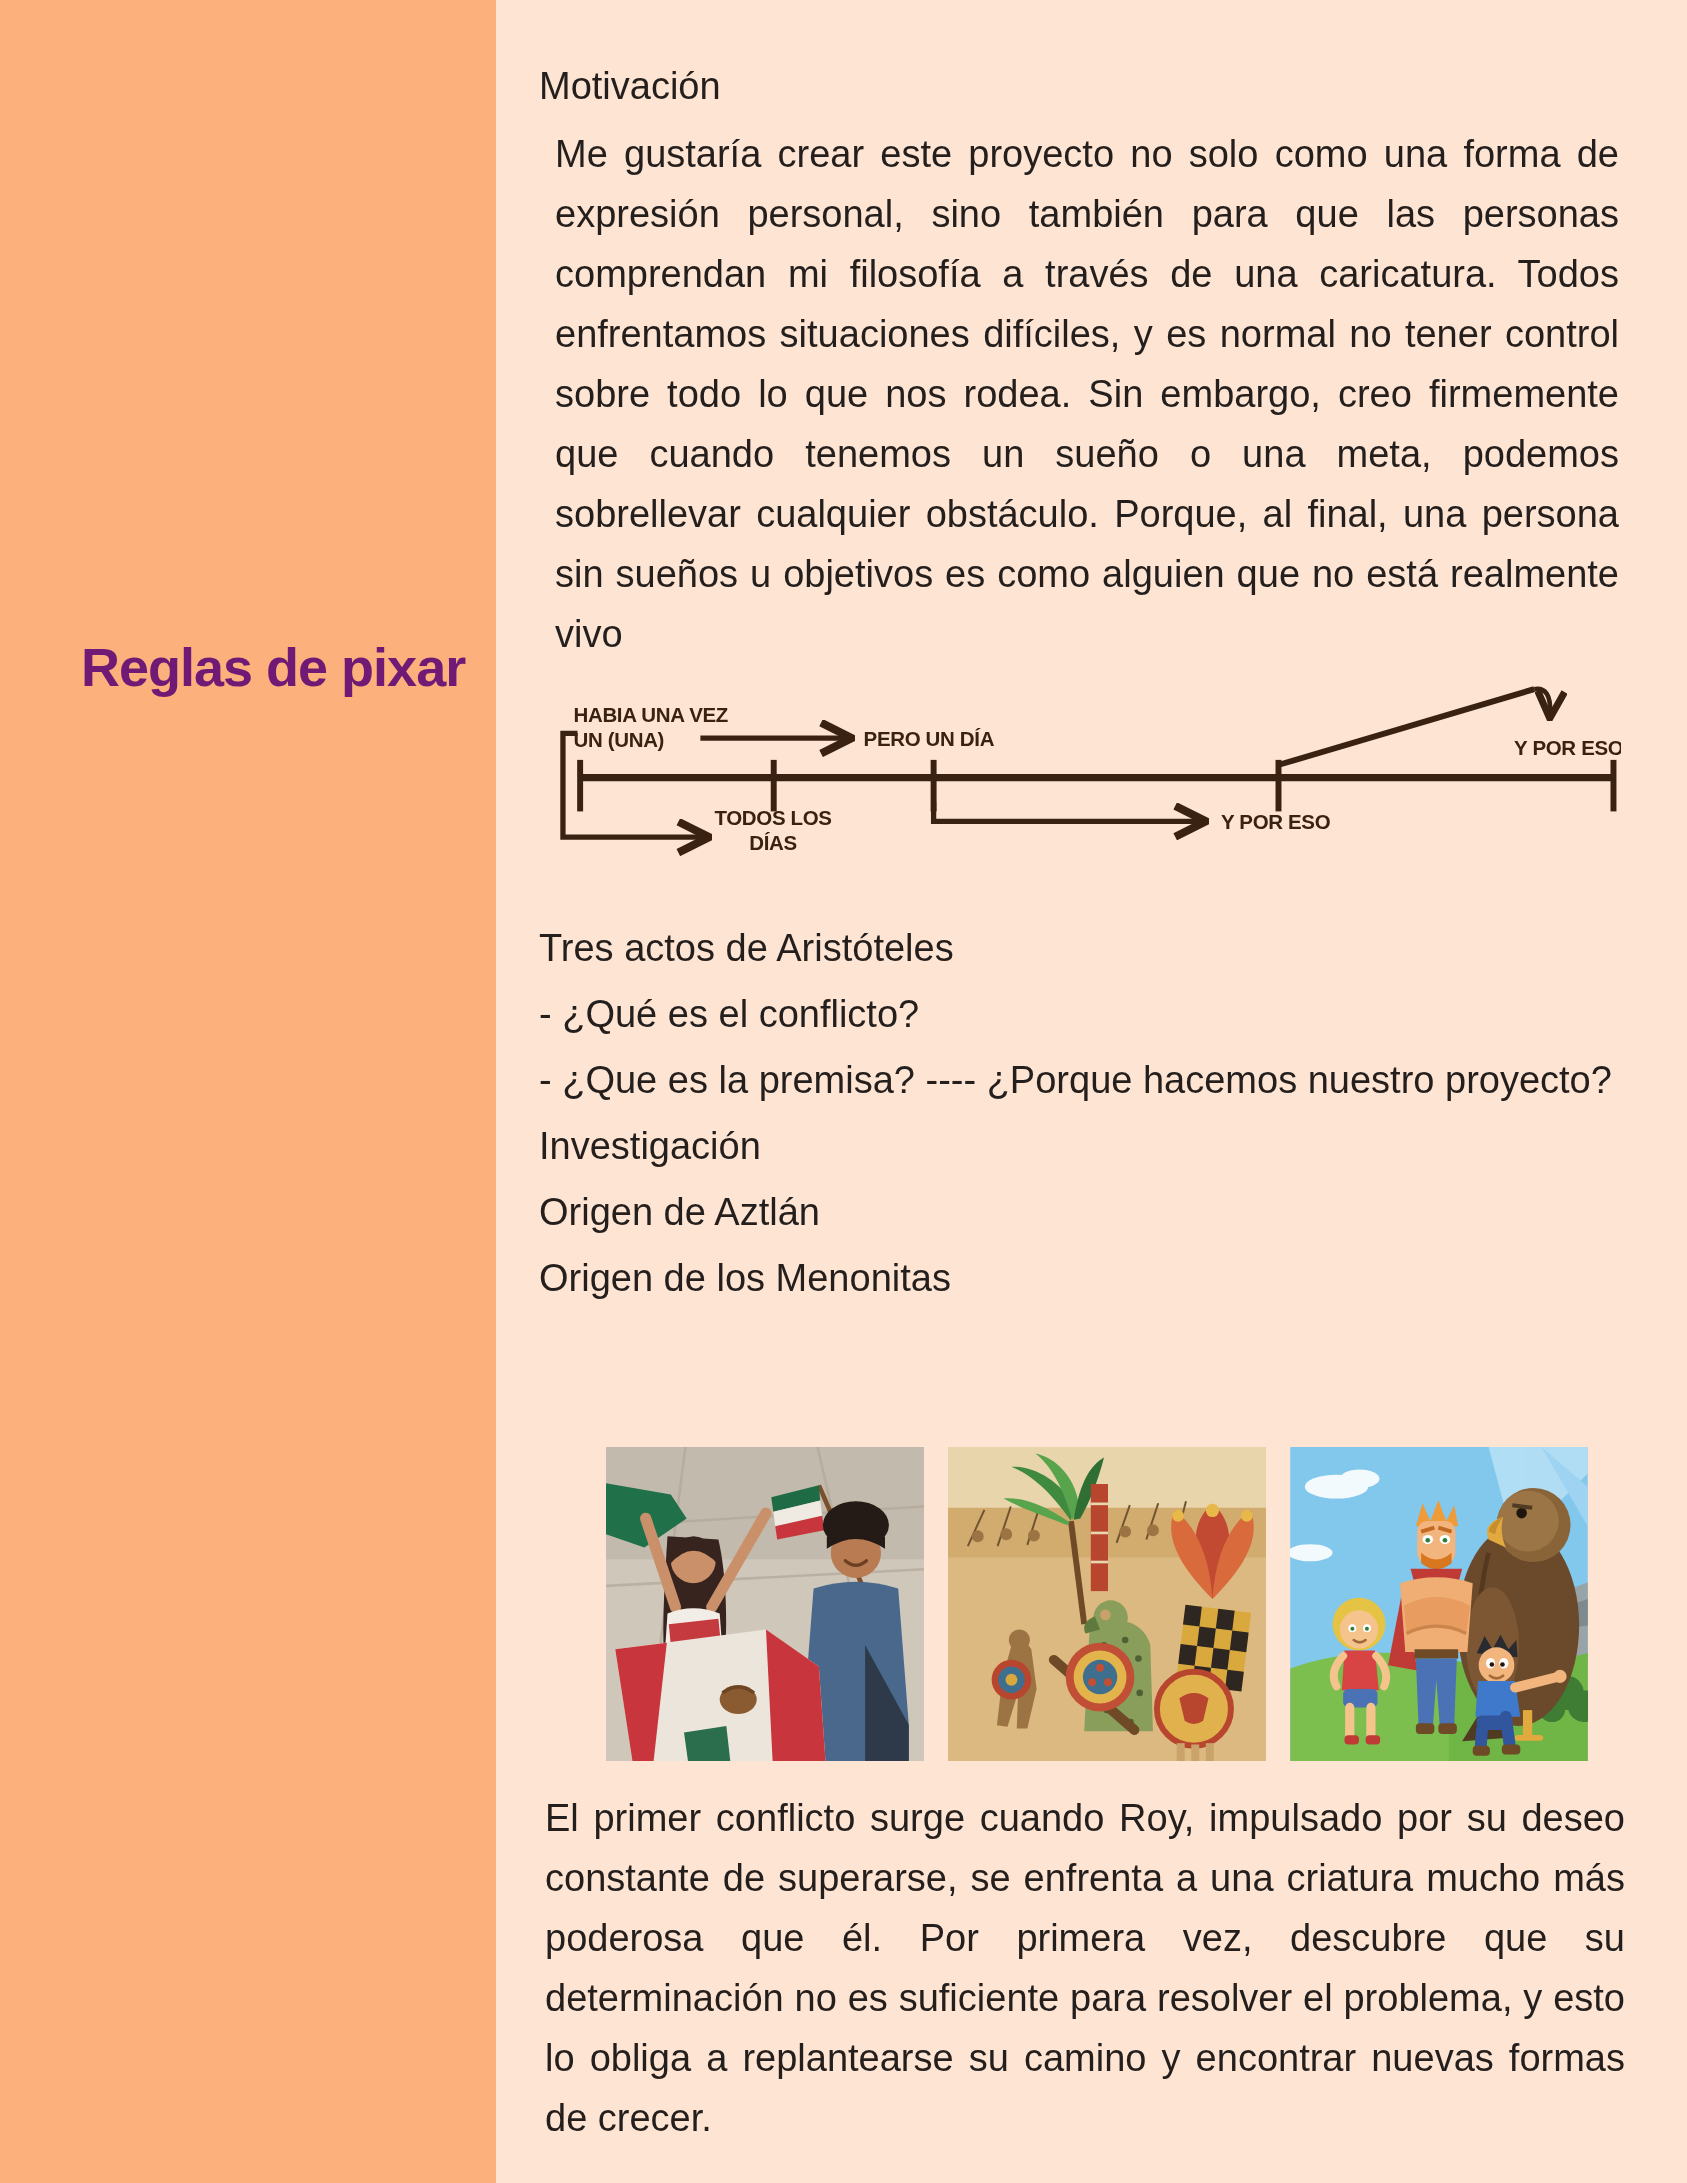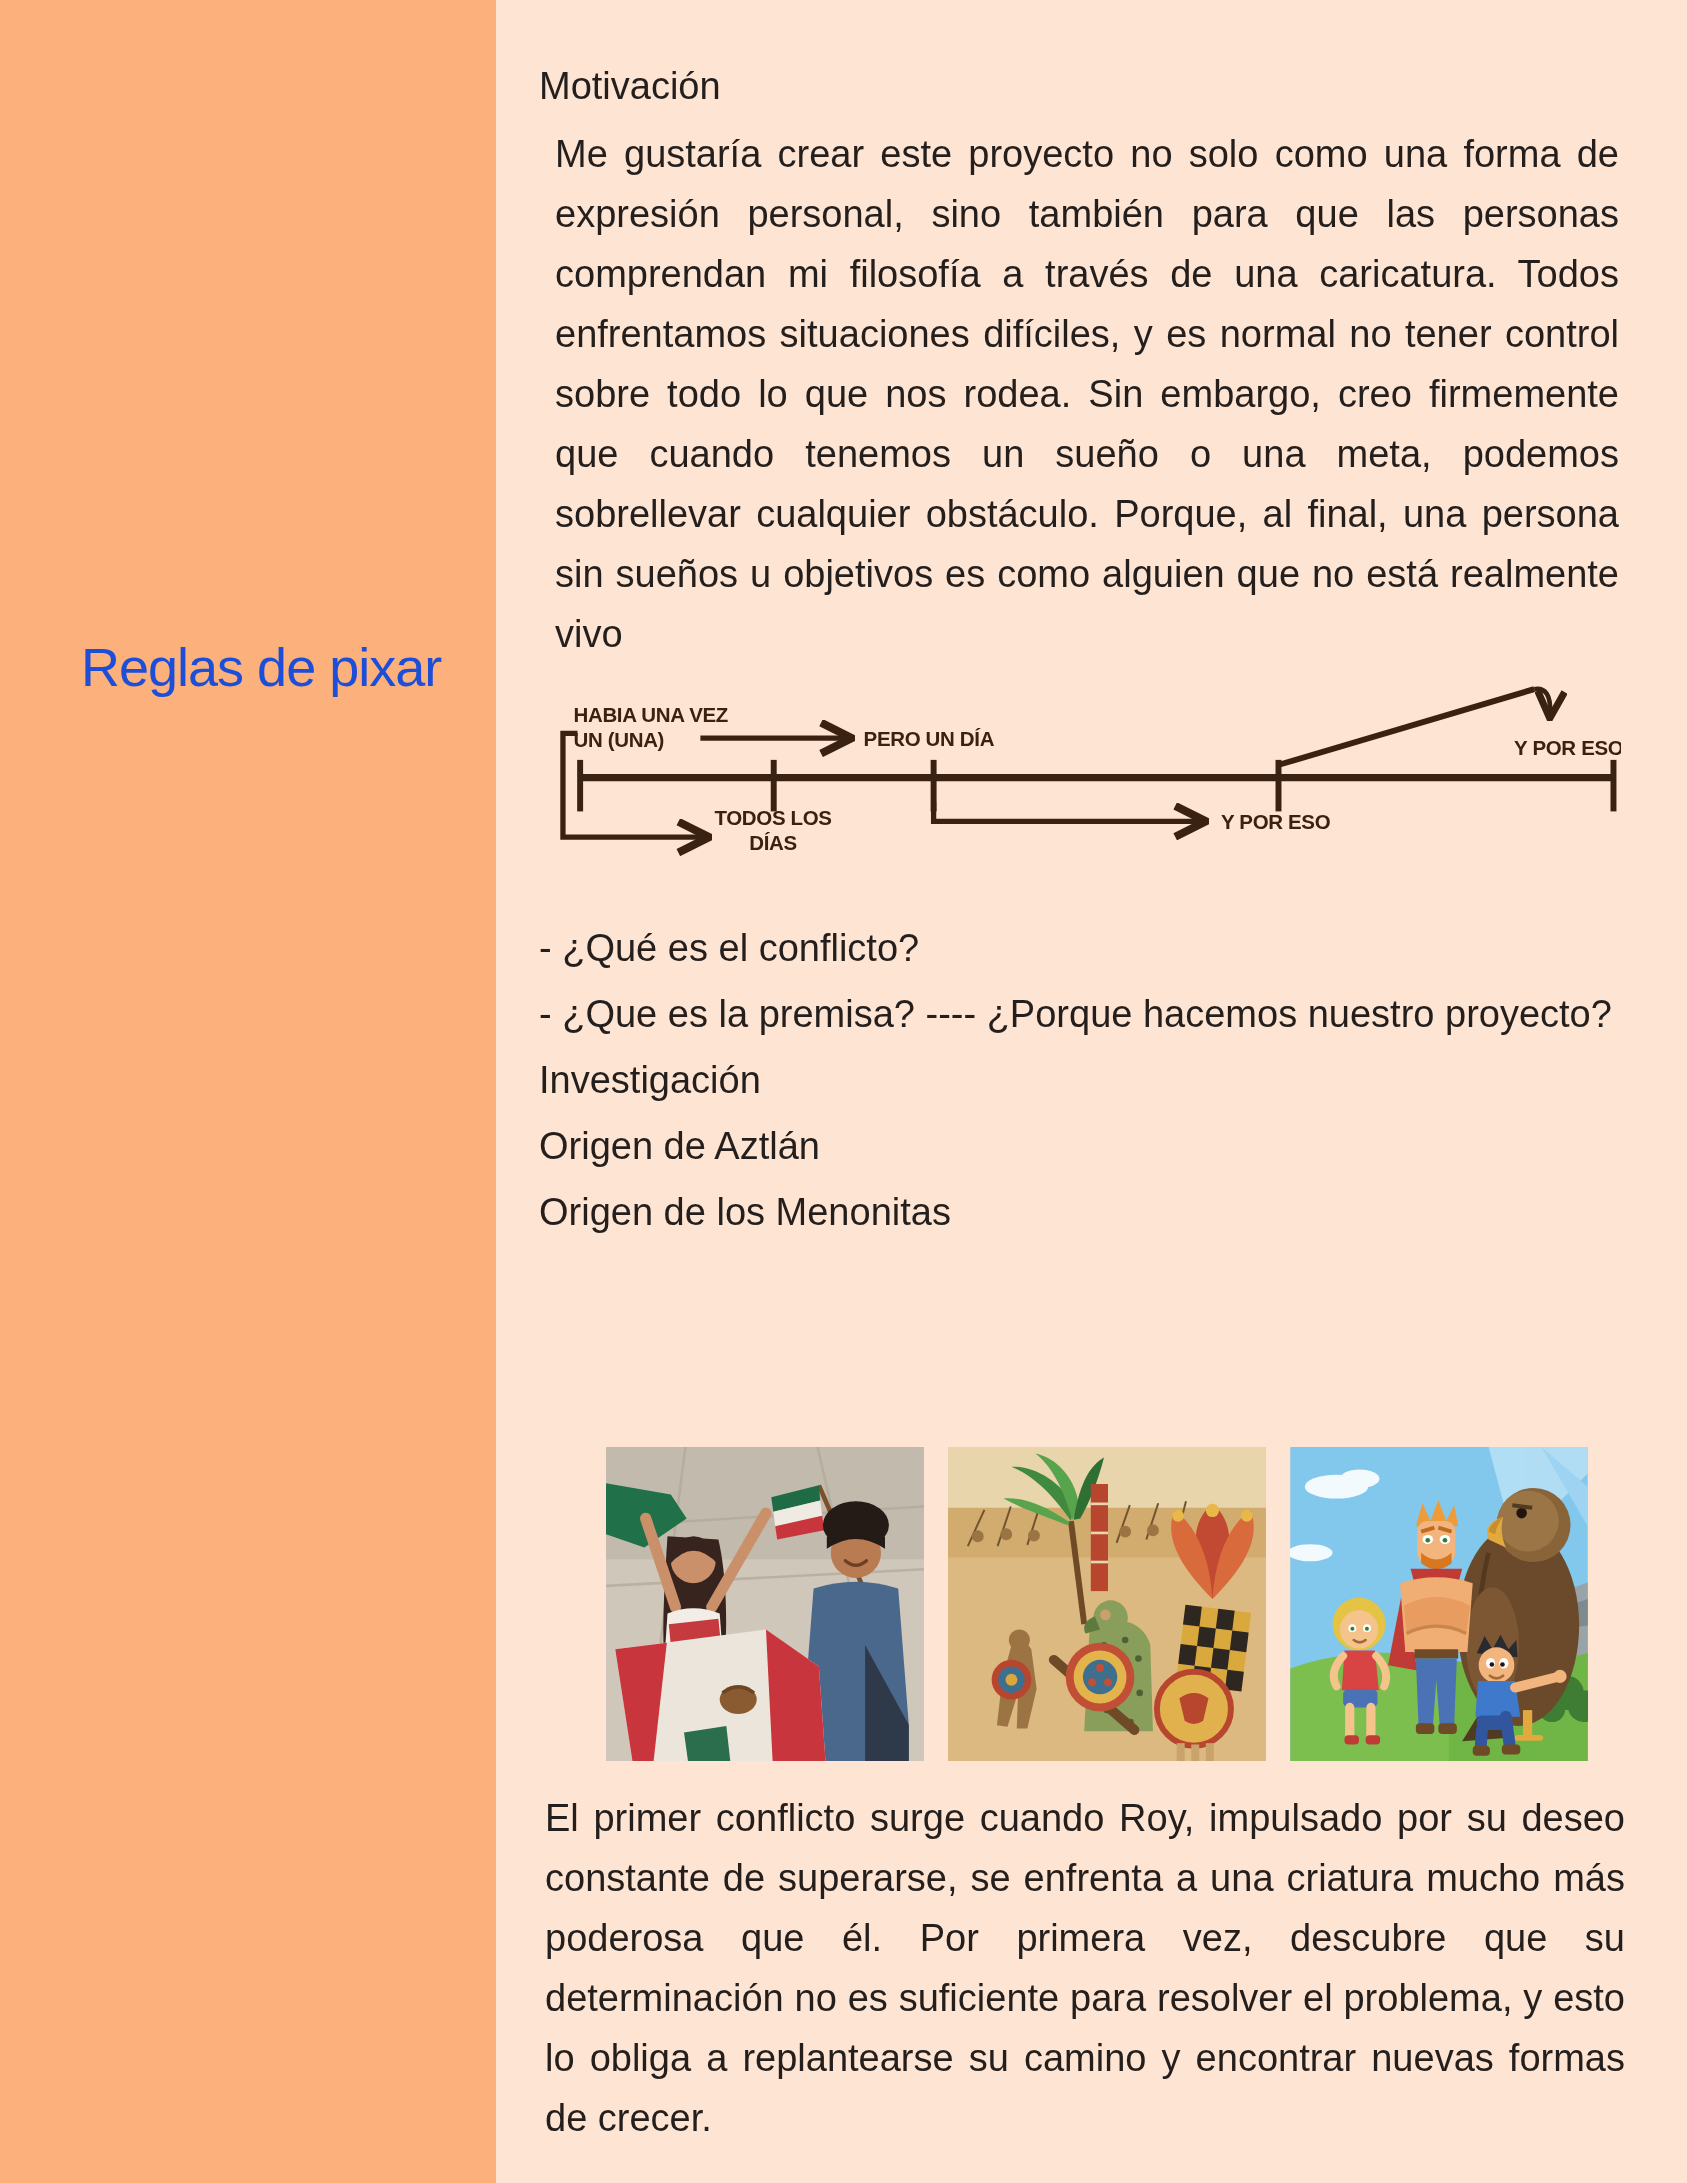--- a/index.html
+++ b/index.html
@@ -1,20 +1,20 @@
 <!DOCTYPE html>
 <html style="font-size:10.6px"><head>
 <meta charset="utf-8">
 <style>
   html,body{margin:0;padding:0;}
   .page{position:relative;width:1687px;height:2183px;background:#FDE4D3;overflow:hidden;
         font-family:"Liberation Sans", sans-serif;color:#241F1D;}
   .sidebar{position:absolute;left:0;top:0;width:496px;height:2183px;background:#FCB17C;}
-  .sidebar-title{position:absolute;left:81px;top:636px;margin:0;font-size:54px;font-weight:400;
-        letter-spacing:-1px;color:#1d4ed8;white-space:nowrap;}
+  .sidebar-title{position:absolute;left:81px;top:636px;margin:0;font-size:54px;font-weight:700;
+        letter-spacing:-1px;color:#701a75;white-space:nowrap;}
   .content{position:absolute;left:496px;top:0;width:1191px;height:1924px;}
   
   .motivation{position:absolute;left:43px;top:56px;width:1080px;font-size:38px;line-height:60px;}
   .motivation h2{margin:0;font-size:38px;font-weight:400;line-height:60px;}
   .motivation p{margin:8px 0 0 16px;text-align:justify;}
   .story-diagram{position:absolute;left:33px;top:672px;width:1092px;height:185px;}
   .diagram-label{font-family:"Liberation Sans",sans-serif;font-weight:700;font-size:31px;
         letter-spacing:-0.5px;fill:#3A2212;}
   .notes{position:absolute;left:43px;top:915px;width:1111px;}
   .note-line{height:66px;line-height:66px;font-size:38px;white-space:nowrap;}
@@ -69,20 +69,21 @@
 
       <path d="M611,196 L611,226 L1014,226" class="diagram-stroke" stroke-width="8" marker-end="url(#arrow)"></path>
       <text class="diagram-label" x="1046" y="238">Y POR ESO</text>
 
       <line x1="1135" y1="140" x2="1520" y2="26" class="diagram-stroke" stroke-width="9"></line>
       <path d="M1520,26 q26,-4 24,36" class="diagram-stroke" stroke-width="7" marker-end="url(#arrow)"></path>
       <text class="diagram-label" x="1655" y="125" text-anchor="end">Y POR ESO</text>
     </svg>
 
     <section class="notes">
+      <div class="note-line">Tres actos de Aristóteles</div>
       <div class="note-line">- ¿Qué es el conflicto?</div>
       <div class="note-line">- ¿Que es la premisa? ---- ¿Porque hacemos nuestro proyecto?</div>
       <div class="note-line">Investigación</div>
       <div class="note-line">Origen de Aztlán</div>
       <div class="note-line">Origen de los Menonitas</div>
     </section>
 
     <div class="images-row">
 
       <figure class="ref-image" style="margin:0">

